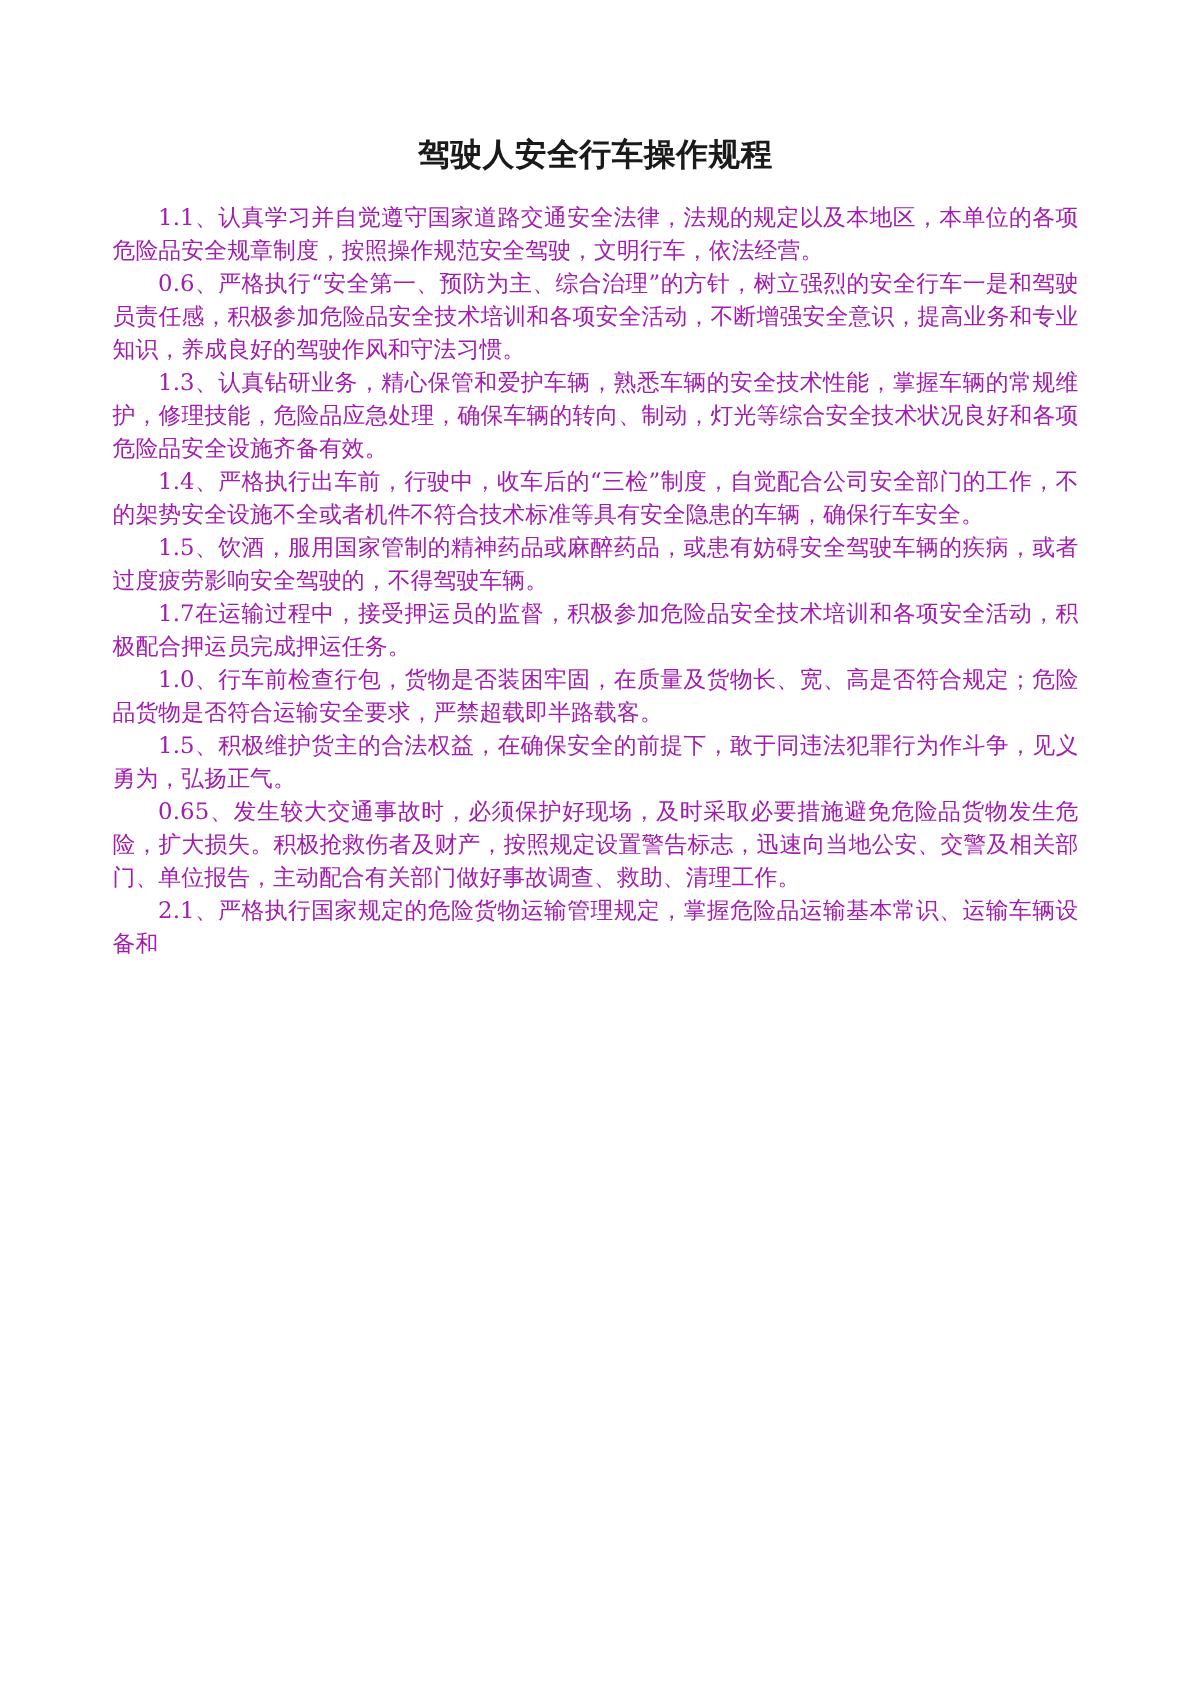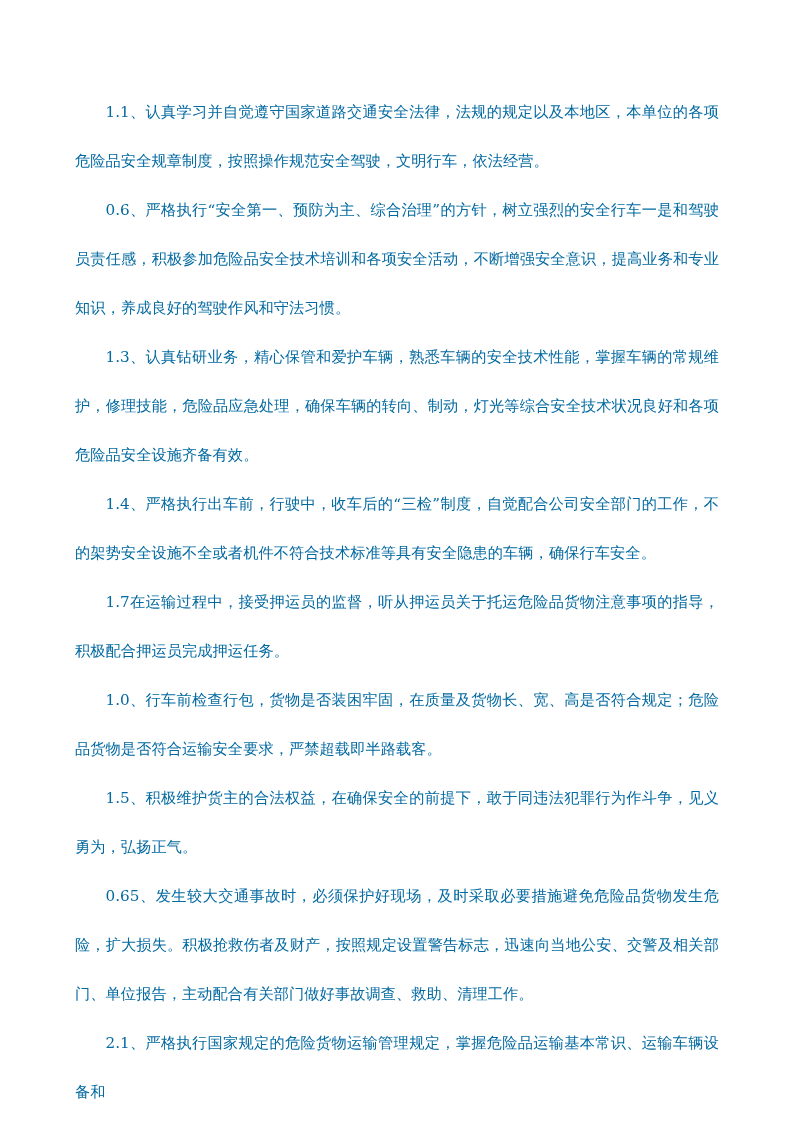--- a/index.html
+++ b/index.html
@@ -34,42 +34,44 @@
     font-size: 21px;
     line-height: 30px;
     text-align: center;
     letter-spacing: 0.5px;
     margin: 0 0 16px 0;
     color: #1a1a1a;
   }
   .para {
     font-family: "DejaVu Serif", "Liberation Serif", serif;
     font-size: 15.2px;
-    line-height: 49px;
+    line-height: 22px;
     text-align: justify;
     text-justify: inter-ideograph;
     text-indent: 2em;
     margin: 0;
-    color: #0369a1;
+    color: #a21caf;
     letter-spacing: 0.1px;
     word-break: break-all;
   }
   .para + .para {
     margin-top: 0;
   }
 </style>
 </head>
 <body>
 
 <div class="page">
   <div class="content">
+    <h1 class="doc-title">驾驶人安全行车操作规程</h1>
 
     <p class="para">1.1、认真学习并自觉遵守国家道路交通安全法律，法规的规定以及本地区，本单位的各项危险品安全规章制度，按照操作规范安全驾驶，文明行车，依法经营。</p>
     <p class="para">0.6、严格执行“安全第一、预防为主、综合治理”的方针，树立强烈的安全行车一是和驾驶员责任感，积极参加危险品安全技术培训和各项安全活动，不断增强安全意识，提高业务和专业知识，养成良好的驾驶作风和守法习惯。</p>
     <p class="para">1.3、认真钻研业务，精心保管和爱护车辆，熟悉车辆的安全技术性能，掌握车辆的常规维护，修理技能，危险品应急处理，确保车辆的转向、制动，灯光等综合安全技术状况良好和各项危险品安全设施齐备有效。</p>
     <p class="para">1.4、严格执行出车前，行驶中，收车后的“三检”制度，自觉配合公司安全部门的工作，不的架势安全设施不全或者机件不符合技术标准等具有安全隐患的车辆，确保行车安全。</p>
-    <p class="para">1.7在运输过程中，接受押运员的监督，听从押运员关于托运危险品货物注意事项的指导，积极配合押运员完成押运任务。</p>
+    <p class="para">1.5、饮酒，服用国家管制的精神药品或麻醉药品，或患有妨碍安全驾驶车辆的疾病，或者过度疲劳影响安全驾驶的，不得驾驶车辆。</p>
+    <p class="para">1.7在运输过程中，接受押运员的监督，积极参加危险品安全技术培训和各项安全活动，积极配合押运员完成押运任务。</p>
     <p class="para">1.0、行车前检查行包，货物是否装困牢固，在质量及货物长、宽、高是否符合规定；危险品货物是否符合运输安全要求，严禁超载即半路载客。</p>
     <p class="para">1.5、积极维护货主的合法权益，在确保安全的前提下，敢于同违法犯罪行为作斗争，见义勇为，弘扬正气。</p>
     <p class="para">0.65、发生较大交通事故时，必须保护好现场，及时采取必要措施避免危险品货物发生危险，扩大损失。积极抢救伤者及财产，按照规定设置警告标志，迅速向当地公安、交警及相关部门、单位报告，主动配合有关部门做好事故调查、救助、清理工作。</p>
     <p class="para">2.1、严格执行国家规定的危险货物运输管理规定，掌握危险品运输基本常识、运输车辆设备和</p>
   </div>
 </div>
 
 </body></html>

